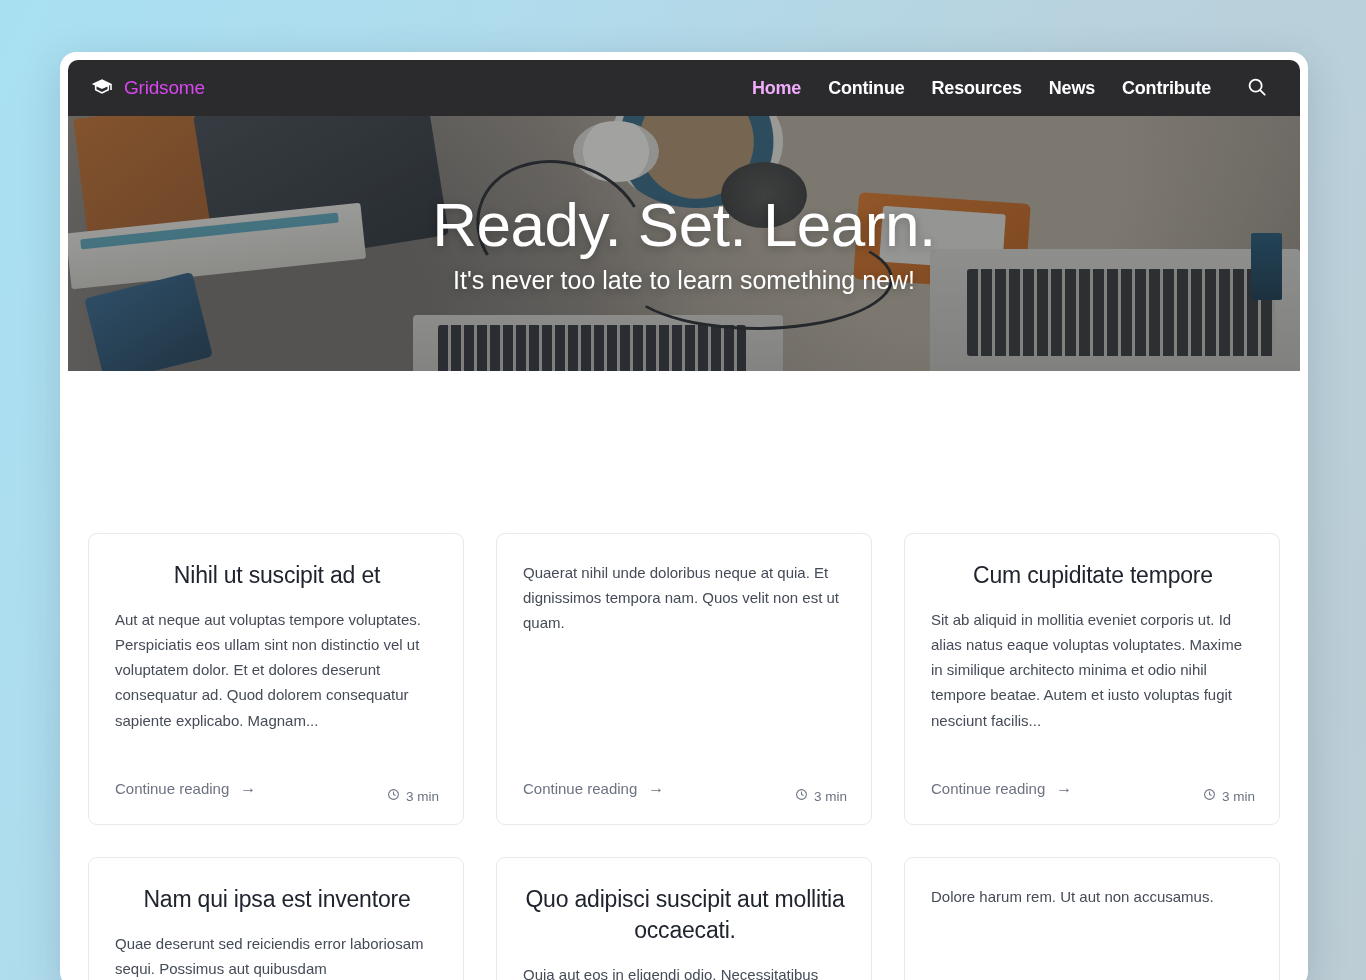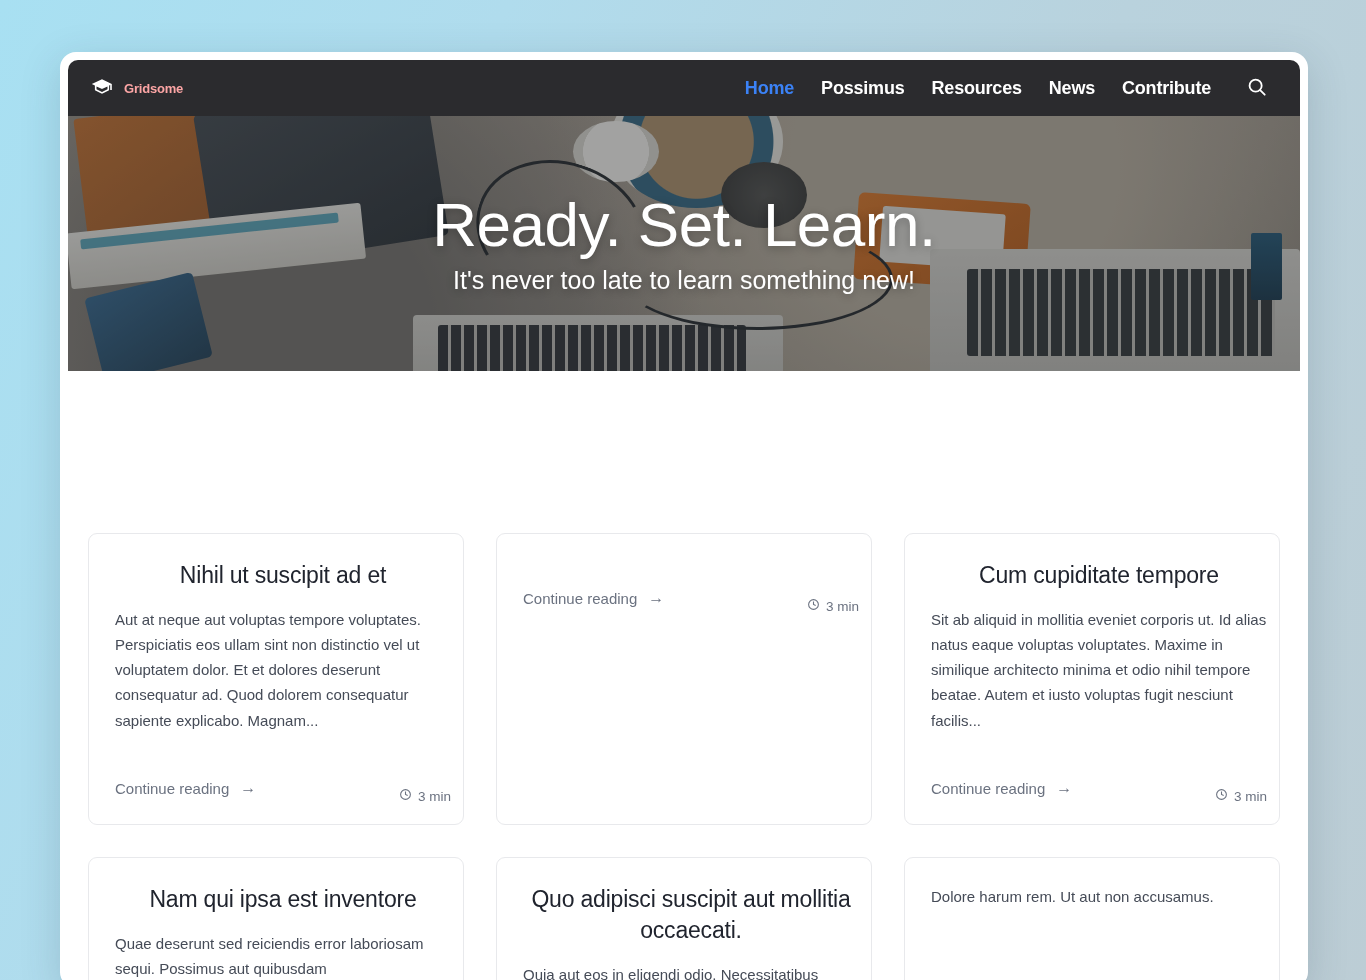--- a/index.html
+++ b/index.html
@@ -32,30 +32,30 @@
   
   #navbar {
     height:56px; background:#2b2b2e;
     display:flex; align-items:center;
     padding:0 30px 0 22px;
     position:relative; z-index:5;
   }
   .brand { display:flex; align-items:center; gap:10px; text-decoration:none; }
   .brand-mark { width:24px; height:24px; display:block; }
   .brand-name {
-    color:#fca5a5; font-size:13px; font-weight:700; letter-spacing:-.2px;
+    color:#d946ef; font-size:19px; font-weight:400; letter-spacing:-.2px;
   }
   .nav-links {
     margin-left:auto; display:flex; align-items:center; gap:27px;
   }
   .nav-link {
     color:#ffffff; font-size:18px; font-weight:700;
     text-decoration:none; letter-spacing:-.2px; white-space:nowrap;
   }
-  .nav-link.muted { color:#3b82f6; }
+  .nav-link.muted { color:#f0abfc; }
   .search-btn {
     display:flex; align-items:center; justify-content:center;
     width:26px; height:26px; margin-left:6px; cursor:pointer;
     background:none; border:none;
   }
 
   
   #hero {
     position:relative; height:255px; overflow:hidden;
     background:#b91c1c;
@@ -130,21 +130,21 @@
   }
 
   
   #content { padding:0 20px; background:#fff; }
   .grid {
     display:grid; grid-template-columns:repeat(3,1fr);
     gap:32px; padding-top:162px;
   }
   .card {
     background:#fff; border:1px solid #e8e9ec; border-radius:9px;
-    padding:26px 12px 20px 26px; min-height:292px;
+    padding:26px 24px 20px 26px; min-height:292px;
     display:flex; flex-direction:column;
   }
   .card-title {
     font-size:23px; font-weight:400; color:#20242e; text-align:center;
     line-height:1.34; letter-spacing:-.2px; margin-bottom:16px;
   }
   .card-excerpt {
     font-size:15px; color:#454b57; line-height:1.68; flex:1 1 auto;
   }
   .card-foot {
@@ -174,21 +174,21 @@
         <span class="brand-mark">
           <svg width="24" height="24" viewBox="0 0 24 24" fill="#ffffff">
             <path d="M12 3.2 1.8 8.1l3.1 1.5v4.1c0 .4.2.7.5.9l6 3c.4.2.8.2 1.2 0l6-3c.3-.2.5-.5.5-.9V9.6l1.1-.5V14h1.6V8.1L12 3.2zm5.5 10.1-5.5 2.7-5.5-2.7v-2.9l5 2.4c.3.2.7.2 1 0l5-2.4v2.9z"></path>
           </svg>
         </span>
         <span class="brand-name">Gridsome</span>
       </a>
 
       <div class="nav-links">
         <a class="nav-link muted" href="#">Home</a>
-        <a class="nav-link" href="#">Possimus</a>
+        <a class="nav-link" href="#">Continue</a>
         <a class="nav-link" href="#">Resources</a>
         <a class="nav-link" href="#">News</a>
         <a class="nav-link" href="#">Contribute</a>
         <button class="search-btn">
           <span>
             <svg width="22" height="22" viewBox="0 0 24 24" fill="none" stroke="#ffffff" stroke-width="2" stroke-linecap="round">
               <circle cx="10.5" cy="10.5" r="6.6"></circle>
               <line x1="15.4" y1="15.4" x2="20.4" y2="20.4"></line>
             </svg>
           </span>
@@ -241,20 +241,21 @@
                   <circle cx="12" cy="12" r="9"></circle>
                     <polyline points="12,6.5 12,12 16,14"></polyline>
                 </svg>
               </span>
               <span>3 min</span>
             </span>
           </div>
         </article>
 
         <article class="card">
+          <p class="card-excerpt">Quaerat nihil unde doloribus neque at quia. Et dignissimos tempora nam. Quos velit non est ut quam.</p>
           <div class="card-foot">
             <a class="continue" href="#">
               <span>Continue reading</span>
               <span class="arrow-ico">→</span>
             </a>
             <span class="readtime">
               <span class="clock-ico">
                 <svg width="13" height="13" viewBox="0 0 24 24" fill="none" stroke="#6b7280" stroke-width="2">
                   <circle cx="12" cy="12" r="9"></circle>
                     <polyline points="12,6.5 12,12 16,14"></polyline>

